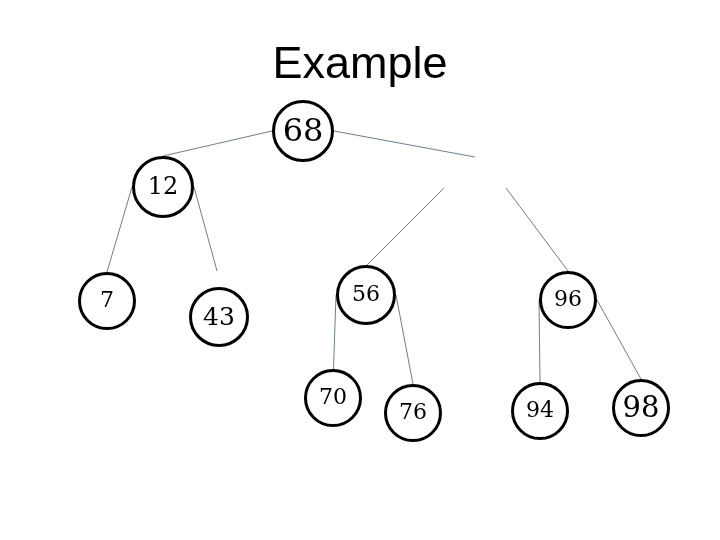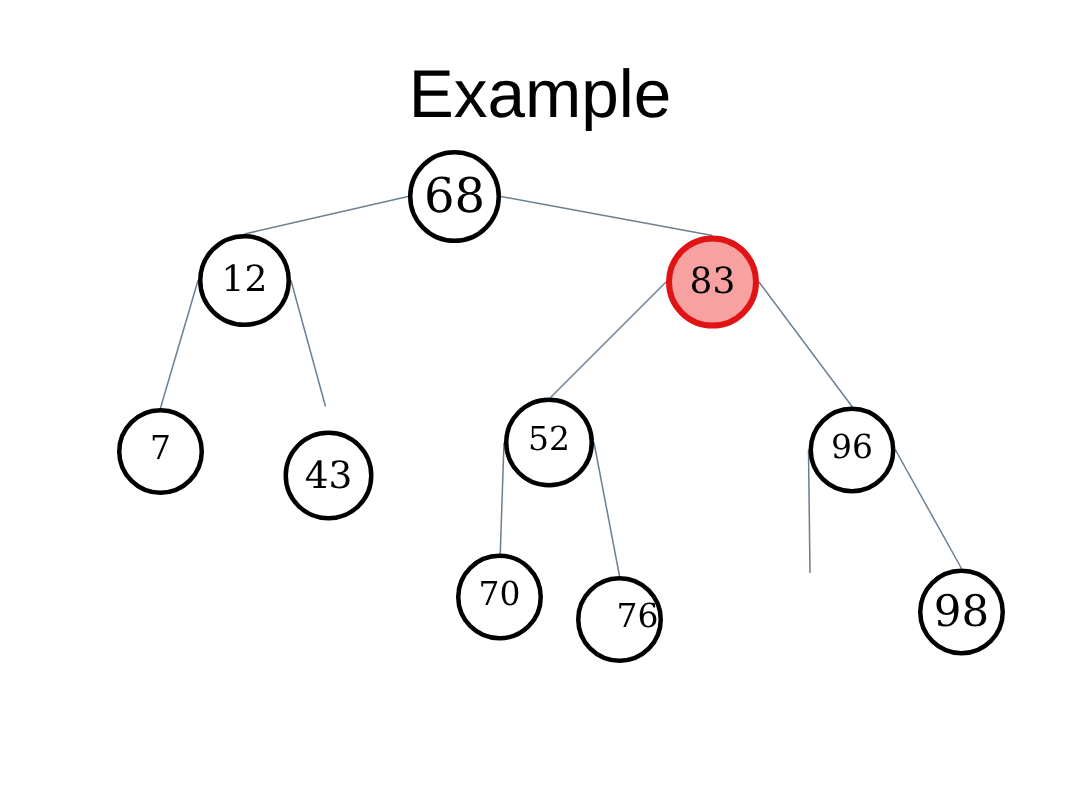--- a/index.html
+++ b/index.html
@@ -85,46 +85,46 @@
   </svg>
 
   <div class="node" style="left:272px; top:100px; width:62px; height:62px; font-size:32px;">
     <span class="val">68</span>
   </div>
 
   <div class="node" style="left:132px; top:156px; width:62px; height:62px; font-size:24px;">
     <span class="val">12</span>
   </div>
 
-  <div class="node highlighted" style="left:444px; top:157px; width:62px; height:62px; font-size:24px;">
-    <span class="val">83</span>
-  </div>
 
   <div class="node" style="left:78px; top:272px; width:58px; height:58px; font-size:22px;">
     <span class="val">7</span>
   </div>
 
   <div class="node" style="left:189px; top:287px; width:60px; height:60px; font-size:25px;">
     <span class="val">43</span>
   </div>
 
   <div class="node" style="left:336px; top:265px; width:60px; height:60px; font-size:22px;">
-    <span class="val">52</span>
+    <span class="val">56</span>
   </div>
 
   <div class="node" style="left:539px; top:271px; width:58px; height:58px; font-size:22px;">
     <span class="val">96</span>
   </div>
 
   <div class="node" style="left:304px; top:369px; width:58px; height:58px; font-size:22px;">
     <span class="val">70</span>
   </div>
 
-  <div class="node" style="left:384px; top:384px; width:58px; height:58px; font-size:22px;justify-content:flex-end;">
+  <div class="node" style="left:384px; top:384px; width:58px; height:58px; font-size:22px;">
     <span class="val">76</span>
   </div>
 
+  <div class="node" style="left:511px; top:382px; width:58px; height:58px; font-size:22px;">
+    <span class="val">94</span>
+  </div>
 
   <div class="node" style="left:612px; top:379px; width:58px; height:58px; font-size:29px;">
     <span class="val">98</span>
   </div>
 
 </div>
 
 </body></html>

